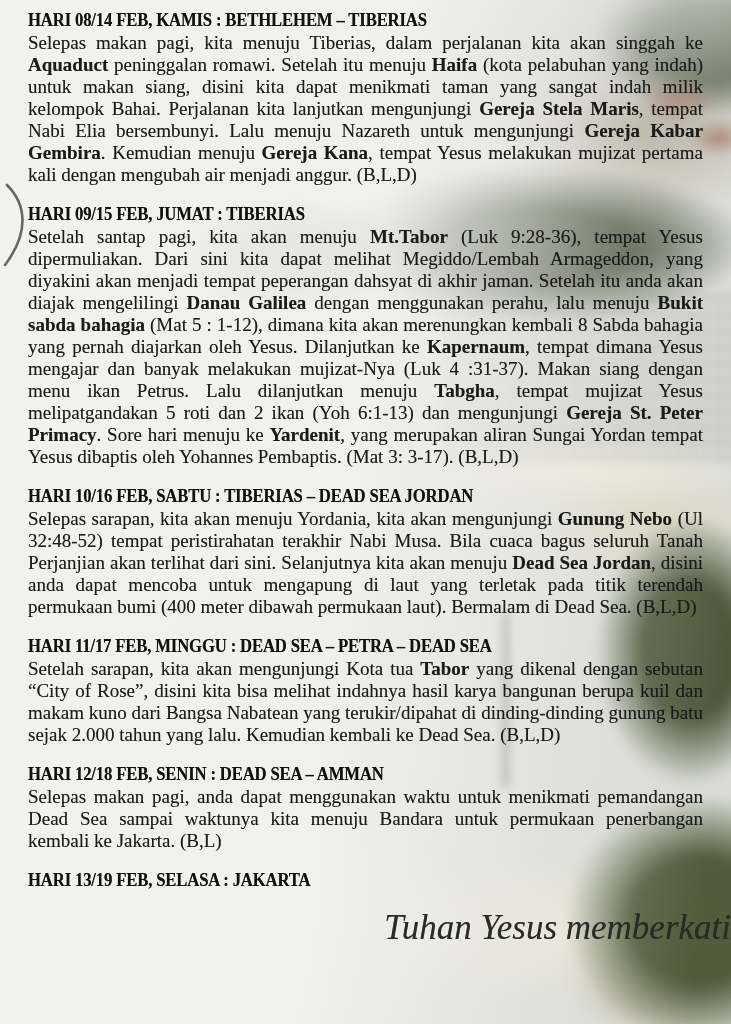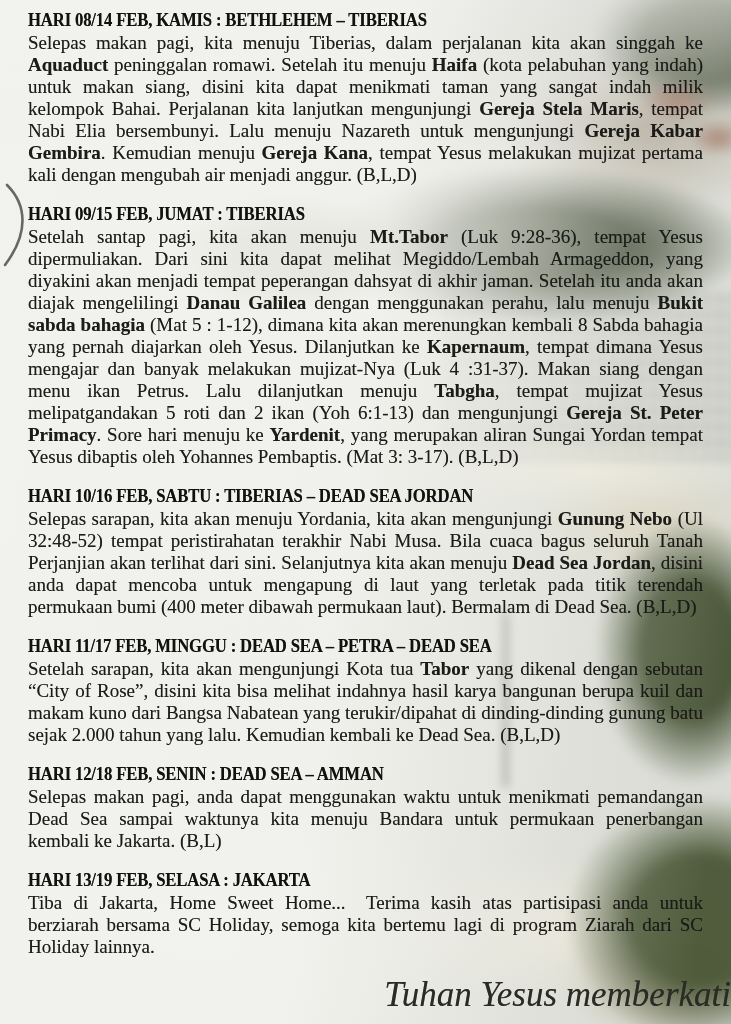--- a/index.html
+++ b/index.html
@@ -155,18 +155,17 @@
     <p class="day-body">Setelah sarapan, kita akan mengunjungi Kota tua <b>Tabor</b> yang dikenal dengan sebutan “City of Rose”, disini kita bisa melihat indahnya hasil karya bangunan berupa kuil dan makam kuno dari Bangsa Nabatean yang terukir/dipahat di dinding-dinding gunung batu sejak 2.000 tahun yang lalu. Kemudian kembali ke Dead Sea. (B,L,D)</p>
   </section>
 
   <section class="day">
     <h2 class="day-heading">HARI 12/18 FEB, SENIN : DEAD SEA – AMMAN</h2>
     <p class="day-body">Selepas makan pagi, anda dapat menggunakan waktu untuk menikmati pemandangan Dead Sea sampai waktunya kita menuju Bandara untuk permukaan penerbangan kembali ke Jakarta. (B,L)</p>
   </section>
 
   <section class="day">
     <h2 class="day-heading">HARI 13/19 FEB, SELASA : JAKARTA</h2>
-    <p class="day-body">Tiba di Jakarta, Home Sweet Home...  Terima kasih atas partisipasi anda untuk berziarah bersama SC Holiday, semoga kita bertemu lagi di program Ziarah dari SC Holiday lainnya.</p>
   </section>
 </main>
 
   <div class="blessing">Tuhan Yesus memberkati</div>
 </div>
 
 </body></html>

